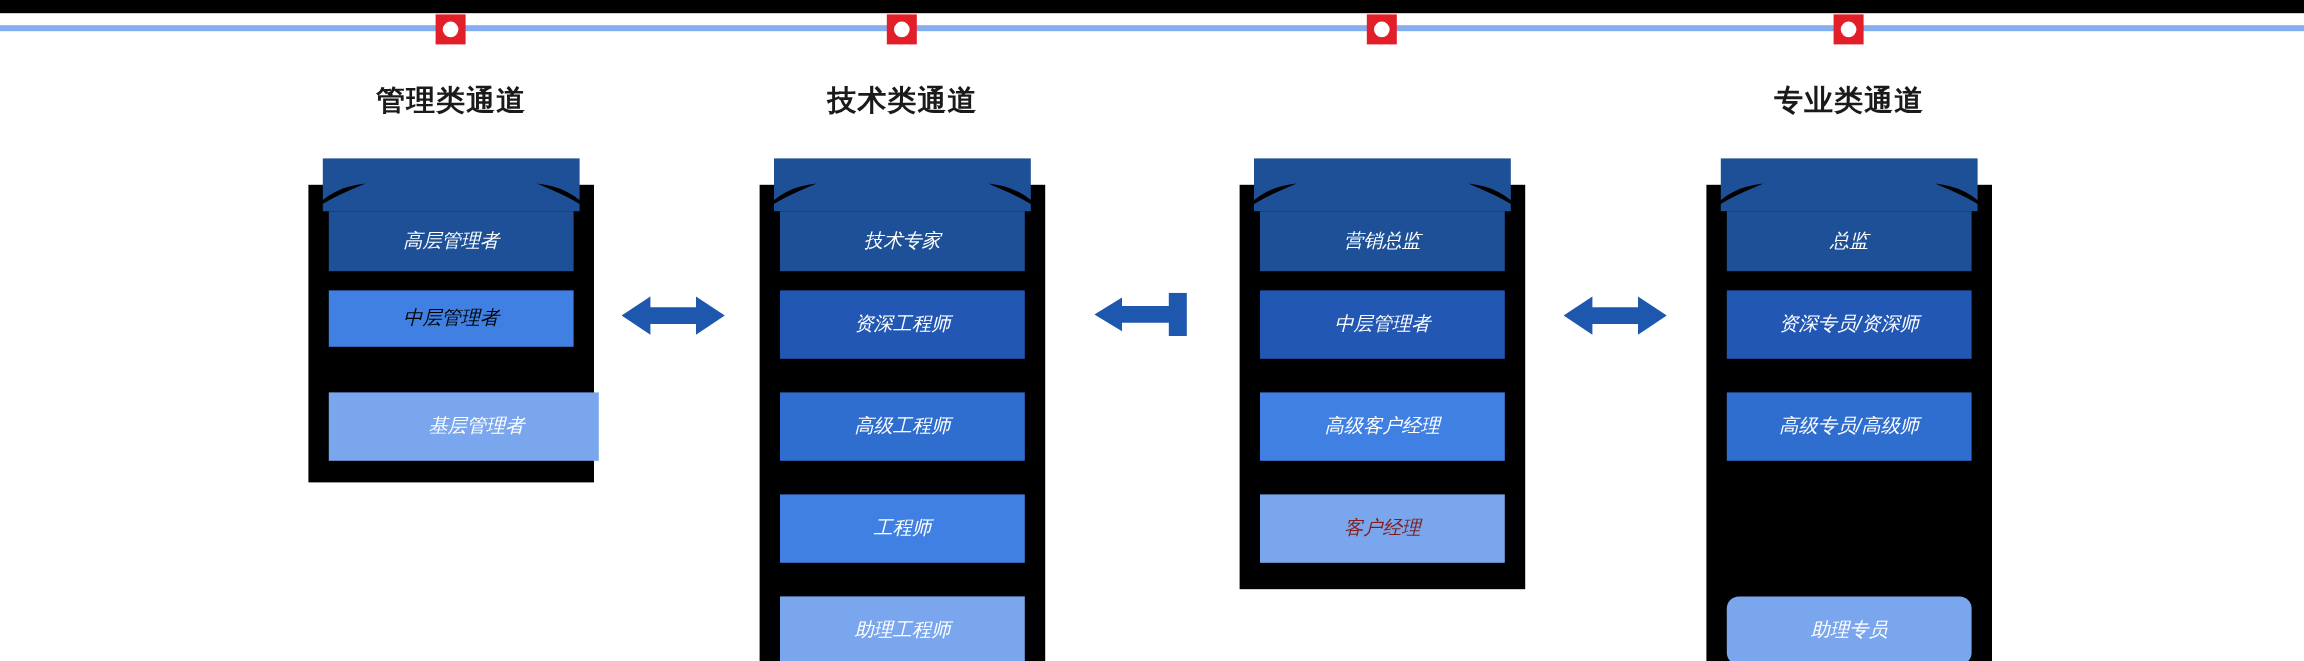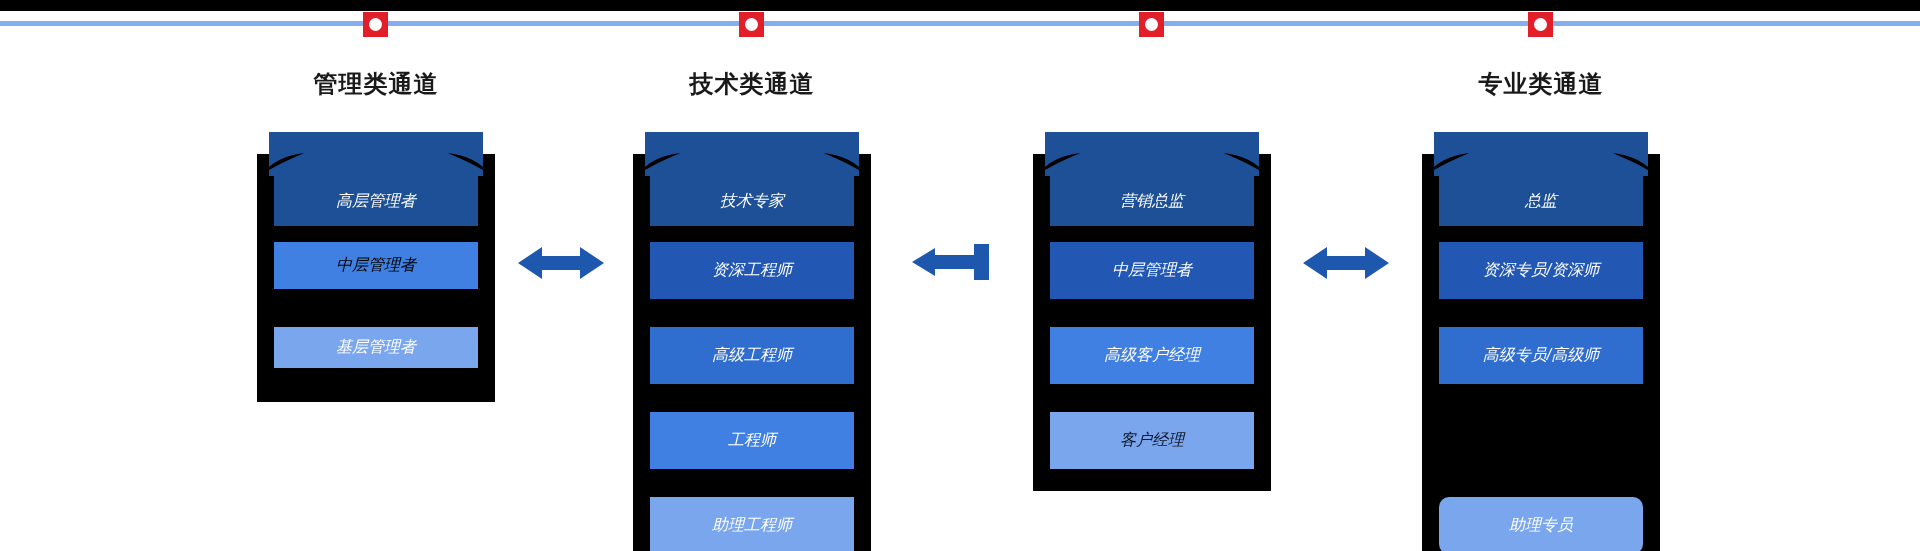--- a/index.html
+++ b/index.html
@@ -46,21 +46,21 @@
     <div class="frame" style="background: rgb(0, 0, 0); height: 248px;"></div>
     <div class="flag" style="background: rgb(29, 80, 150);"></div>
     <svg class="swoosh left" viewBox="0 0 60 26" preserveAspectRatio="none">
       <path d="M0 26 C14 11 34 3 58 1 C38 8 16 16 0 26 Z" fill="#000000"></path>
     </svg>
     <svg class="swoosh right" viewBox="0 0 60 26" preserveAspectRatio="none">
       <path d="M0 26 C14 11 34 3 58 1 C38 8 16 16 0 26 Z" fill="#000000"></path>
     </svg>
   <div class="level" style="top: 172px; height: 50px; background: rgb(29, 80, 150); color: rgb(255, 255, 255);">高层管理者</div>
       <div class="level" style="top: 238px; height: 47px; background: rgb(64, 128, 226); color: #000000;">中层管理者</div>
-      <div class="level" style="top: 323px; height: 41px; background: rgb(122, 166, 238); color: rgb(255, 255, 255);">基层管理者</div>
+      <div class="level" style="top: 323px; height: 57px; background: rgb(122, 166, 238); color: rgb(255, 255, 255); padding-left: 21px;">基层管理者</div>
     </div>
     <div class="marker" style="left: 739px; background: rgb(226, 30, 40);">
     <span class="dot" style="background: rgb(255, 255, 255);"></span>
   </div>
     <div class="channel" style="left: 632px;">
     <div class="channel-title" style="color: rgb(26, 26, 26);">技术类通道</div>
     <div class="frame" style="background: rgb(0, 0, 0); height: 401px;"></div>
     <div class="flag" style="background: rgb(29, 80, 150);"></div>
     <svg class="swoosh left" viewBox="0 0 60 26" preserveAspectRatio="none">
       <path d="M0 26 C14 11 34 3 58 1 C38 8 16 16 0 26 Z" fill="#000000"></path>
@@ -82,21 +82,21 @@
     <div class="flag" style="background: rgb(29, 80, 150);"></div>
     <svg class="swoosh left" viewBox="0 0 60 26" preserveAspectRatio="none">
       <path d="M0 26 C14 11 34 3 58 1 C38 8 16 16 0 26 Z" fill="#000000"></path>
     </svg>
     <svg class="swoosh right" viewBox="0 0 60 26" preserveAspectRatio="none">
       <path d="M0 26 C14 11 34 3 58 1 C38 8 16 16 0 26 Z" fill="#000000"></path>
     </svg>
   <div class="level" style="top: 172px; height: 50px; background: rgb(29, 80, 150); color: rgb(255, 255, 255);">营销总监</div>
       <div class="level" style="top: 238px; height: 57px; background: rgb(34, 88, 180); color: rgb(255, 255, 255);">中层管理者</div>
       <div class="level" style="top: 323px; height: 57px; background: rgb(64, 128, 226); color: rgb(255, 255, 255);">高级客户经理</div>
-      <div class="level" style="top: 408px; height: 57px; background: rgb(122, 166, 238); color: #0f172a;">客户经理</div>
+      <div class="level" style="top: 408px; height: 57px; background: rgb(122, 166, 238); color: #7f1d1d;">客户经理</div>
     </div>
     <div class="marker" style="left: 1528px; background: rgb(226, 30, 40);">
     <span class="dot" style="background: rgb(255, 255, 255);"></span>
   </div>
     <div class="channel" style="left: 1421px;">
     <div class="channel-title" style="color: rgb(26, 26, 26);">专业类通道</div>
     <div class="frame" style="background: rgb(0, 0, 0); height: 401px;"></div>
     <div class="flag" style="background: rgb(29, 80, 150);"></div>
     <svg class="swoosh left" viewBox="0 0 60 26" preserveAspectRatio="none">
       <path d="M0 26 C14 11 34 3 58 1 C38 8 16 16 0 26 Z" fill="#000000"></path>

